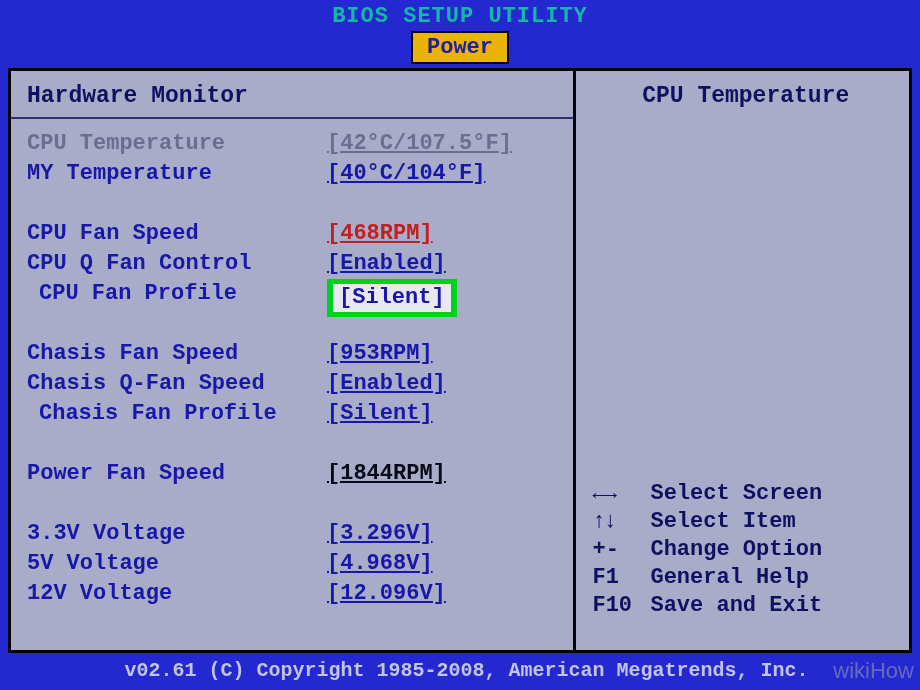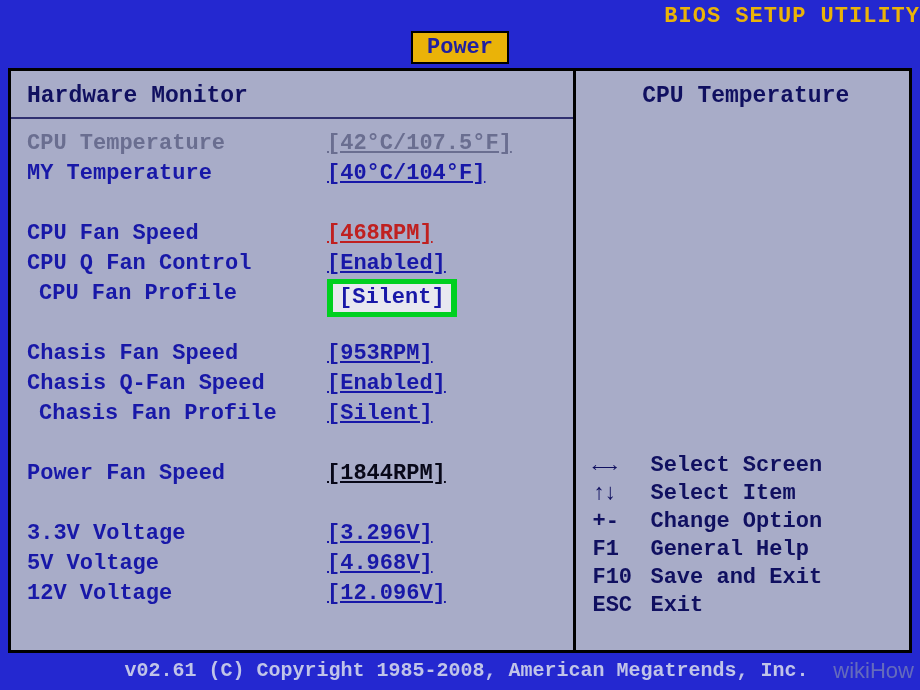--- a/index.html
+++ b/index.html
@@ -8,22 +8,22 @@
     height: 690px;
     background: #2428D0;
     font-family: "Courier New", monospace;
     font-weight: bold;
     font-size: 22px;
     color: #E8E8F0;
     overflow: hidden;
     position: relative;
   }
   .header {
-    text-align: right;
-    color: #eab308;
+    text-align: center;
+    color: #14b8a6;
     padding: 4px 0 2px 0;
     letter-spacing: 1px;
   }
   .tab-row {
     text-align: center;
     margin-bottom: 4px;
   }
   .tab {
     display: inline-block;
     background: #eab308;
@@ -203,23 +203,19 @@
         <span>Change Option</span>
       </div>
       <div class="help-row">
         <span class="hk">F1</span>
         <span>General Help</span>
       </div>
       <div class="help-row">
         <span class="hk">F10</span>
         <span>Save and Exit</span>
       </div>
-      <div class="help-row">
-        <span class="hk">ESC</span>
-        <span>Exit</span>
-      </div>
       <div style="height:20px"></div>
     </div>
   </div>
 </div>
 
 <div class="footer">v02.61 (C) Copyright 1985-2008, American Megatrends, Inc.</div>
 <div class="watermark">wikiHow</div>
 
 </body></html>

